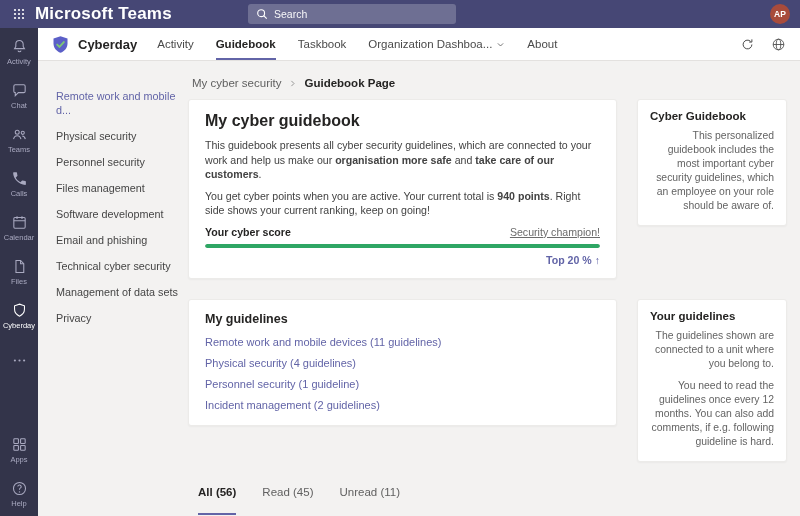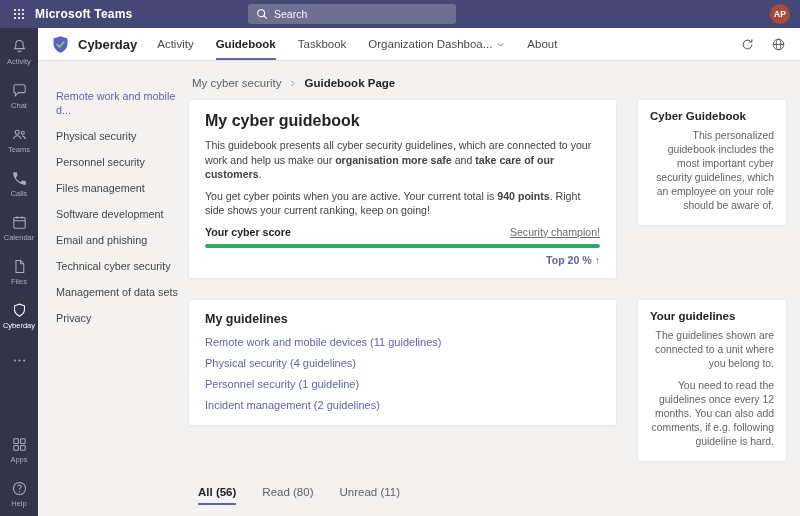--- a/index.html
+++ b/index.html
@@ -7,21 +7,21 @@
     --green:#2EA664; --avatar:#A84B3B; --btnread:#AAABDE;
   }
   *{box-sizing:border-box;margin:0;padding:0;}
   html,body{width:800px;height:516px;overflow:hidden;}
   body{font-family:"Liberation Sans",sans-serif;background:#F3F2F1;position:relative;color:#252423;}
   svg{display:block;}
 
   
   .topbar{position:absolute;top:0;left:0;right:0;height:28px;background:var(--topbar);color:#fff;display:flex;align-items:center;z-index:20;}
   .waffle{margin-left:13px;cursor:pointer;}
-  .tb-title{font-size:12px;font-weight:bold;margin-left:10px;letter-spacing:.2px;}
+  .tb-title{font-size:17px;font-weight:bold;margin-left:10px;letter-spacing:.2px;}
   .searchbox{position:absolute;left:248px;top:4px;width:208px;height:20px;background:rgba(255,255,255,.22);border-radius:3px;display:flex;align-items:center;padding-left:8px;gap:6px;}
   .searchbox input{background:transparent;border:none;outline:none;color:#fff;font-size:10.5px;width:170px;font-family:inherit;}
   .searchbox input::placeholder{color:rgba(255,255,255,.95);}
   .avatar{position:absolute;right:10px;top:4px;width:20px;height:20px;border-radius:50%;background:var(--avatar);color:#fff;font-size:8.5px;font-weight:bold;display:flex;align-items:center;justify-content:center;cursor:pointer;}
 
   
   .rail{position:absolute;top:28px;left:0;bottom:0;width:38px;background:var(--rail);display:flex;flex-direction:column;padding-top:2px;z-index:15;}
   .rail-item{height:44px;display:flex;flex-direction:column;align-items:center;justify-content:center;gap:3px;color:#A9A9C0;cursor:pointer;}
   .rail-item.active{color:#fff;}
   .rlb{font-size:7.5px;line-height:8px;}
@@ -66,21 +66,21 @@
   .side-card h3{font-size:11.5px;margin-bottom:7px;}
   .side-card p{font-size:10.4px;line-height:14px;color:#636363;margin-bottom:8px;text-align:right;}
   .side-card p:last-child{margin-bottom:0;}
 
   .glist-card{padding:12px 16px 14px;}
   .glist-card h2{font-size:12.5px;margin-bottom:10px;}
   .glink{display:block;font-size:11px;color:var(--brand);text-decoration:none;margin-bottom:9px;cursor:pointer;}
   .glink:last-child{margin-bottom:0;}
 
   .filter-tabs{display:flex;gap:26px;padding:4px 0 0 10px;font-size:11.5px;color:#616161;}
-  .ftab{padding-bottom:7px;cursor:pointer;position:relative;}
+  .ftab{padding-bottom:17px;cursor:pointer;position:relative;}
   .ftab.active{color:#252423;font-weight:bold;}
   .ftab.active::after{content:"";position:absolute;left:0;right:0;bottom:0;height:2px;background:var(--brand);}
 
   .section-title{font-size:15px;font-weight:400;color:#4f4f4f;margin:10px 0 2px 4px;}
 </style>
 </head>
 <body>
 
 <header class="topbar">
   <span class="waffle">
@@ -312,21 +312,21 @@
       </section>
 
       <aside class="card side-card">
         <h3>Your guidelines</h3>
         <p>The guidelines shown are connected to a unit where you belong to.</p>
         <p>You need to read the guidelines once every 12 months. You can also add comments, if e.g. following guideline is hard.</p>
       </aside>
 
       <div class="filter-tabs span2">
         <div class="ftab active">All (56)</div>
-        <div class="ftab">Read (80)</div>
+        <div class="ftab">Read (45)</div>
         <div class="ftab">Unread (11)</div>
       </div>
 
       <h2 class="section-title span2">Remote work and mobile devices</h2>
 
     </div>
   </div>
 </div>
 
 </body></html>

